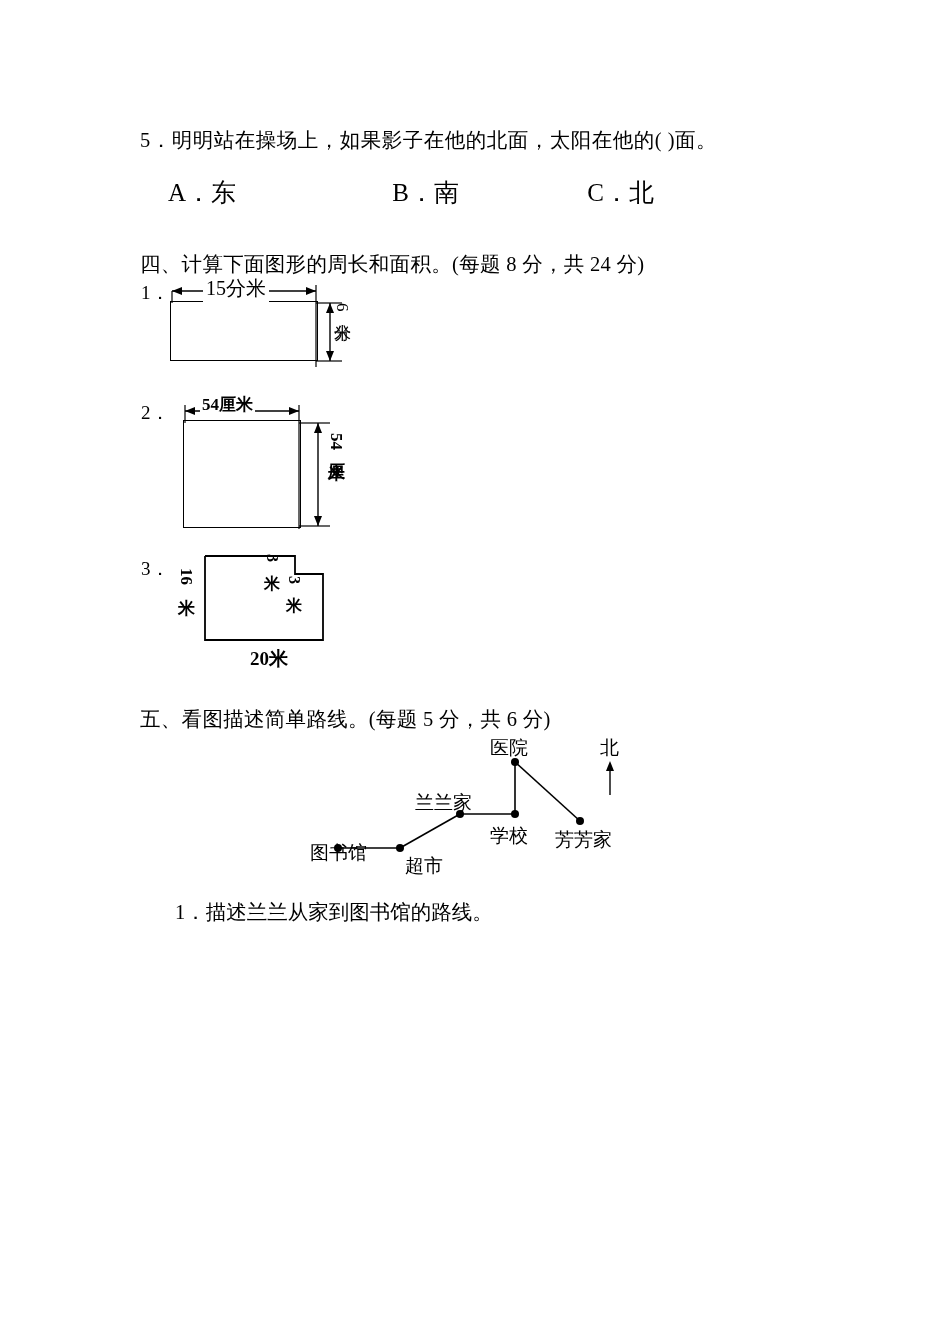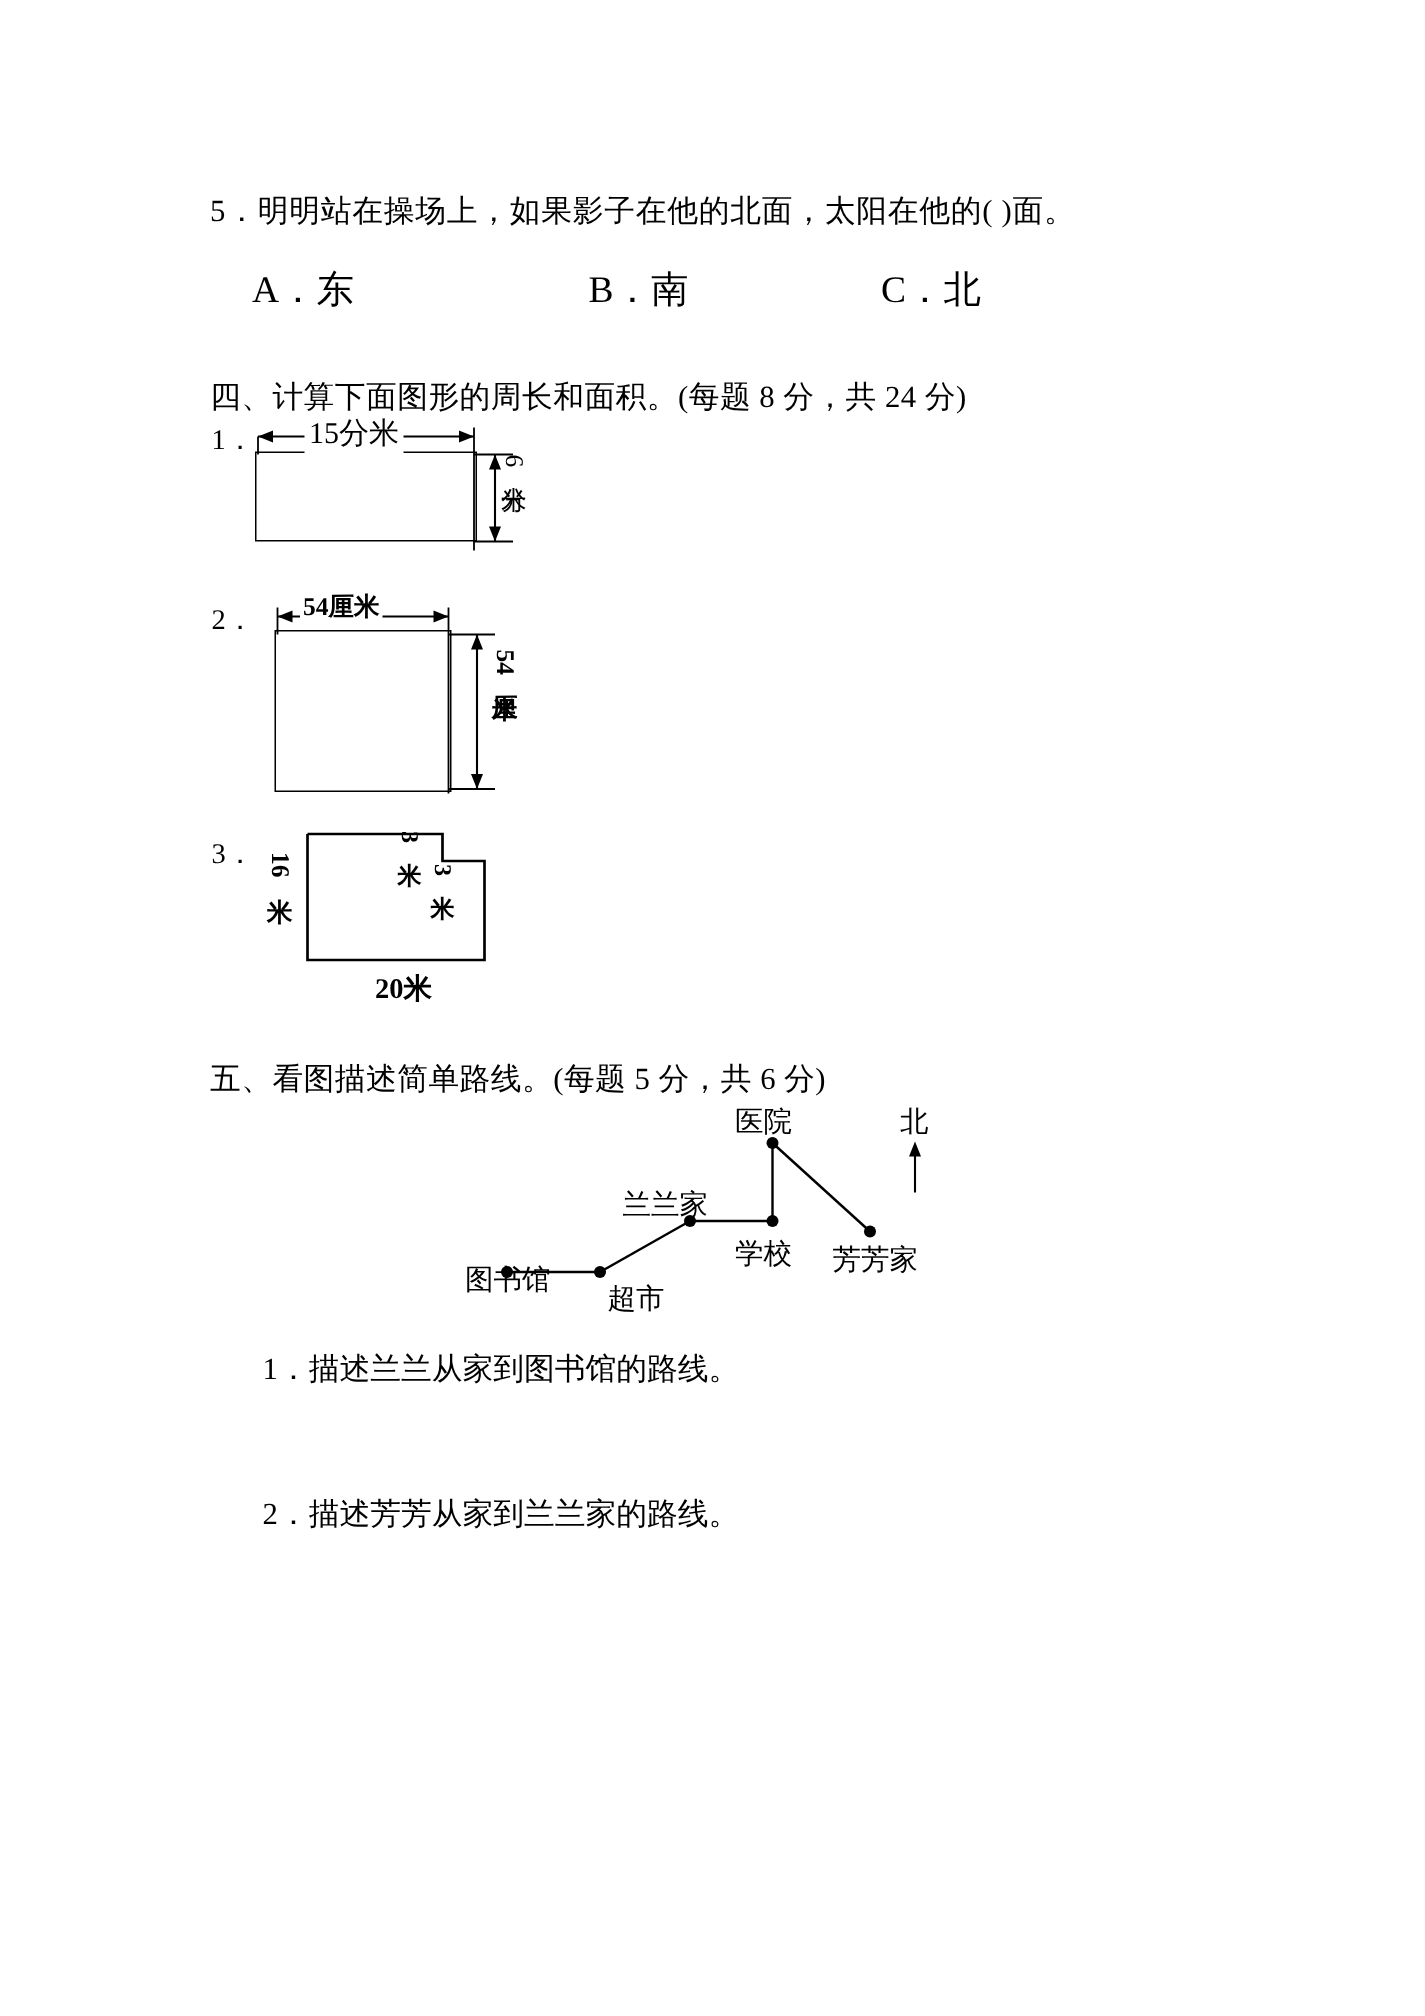--- a/index.html
+++ b/index.html
@@ -242,16 +242,15 @@
     <div class="map-label l-hospital">医院</div>
     <div class="map-label l-lanlan">兰兰家</div>
     <div class="map-label l-school">学校</div>
     <div class="map-label l-fangfang">芳芳家</div>
     <div class="map-label l-library">图书馆</div>
     <div class="map-label l-market">超市</div>
     <div class="map-label l-north">北</div>
   </div>
 
   <div class="route-q rq1">1．描述兰兰从家到图书馆的路线。</div>
-  <div class="route-q rq2">2．描述芳芳从家到兰兰家的路线。</div>
 
 
 </div>
 
 </body></html>

